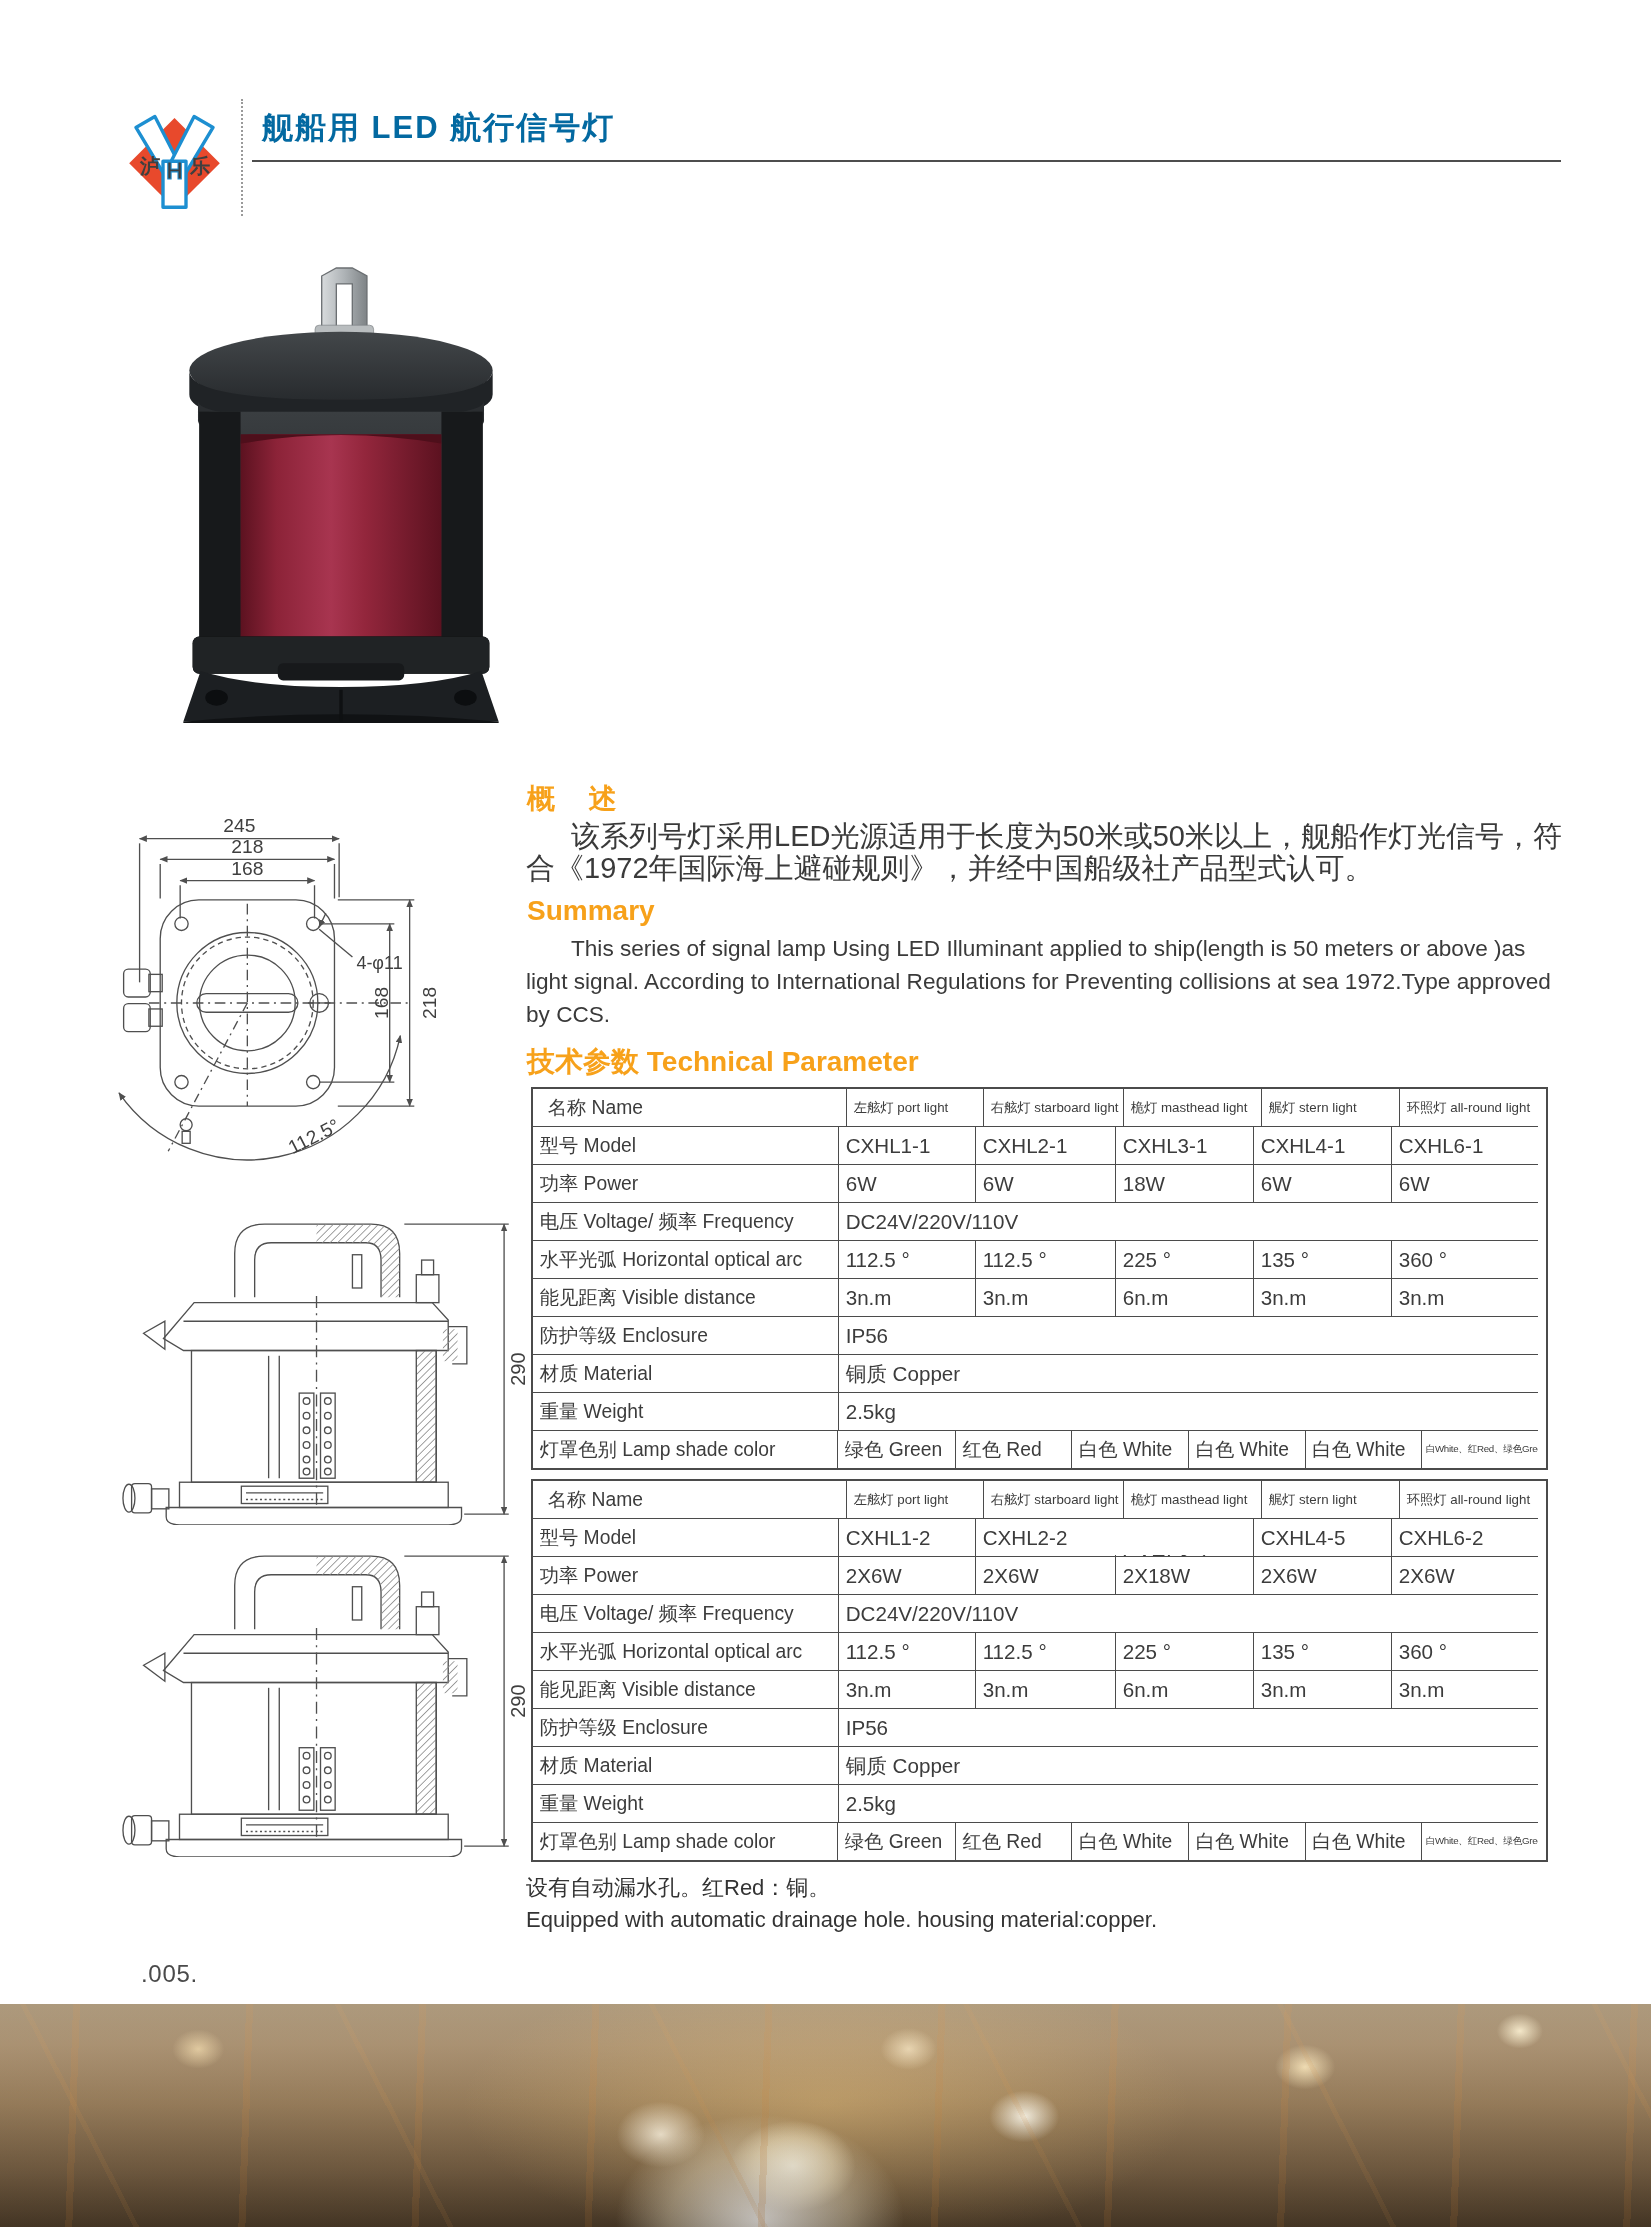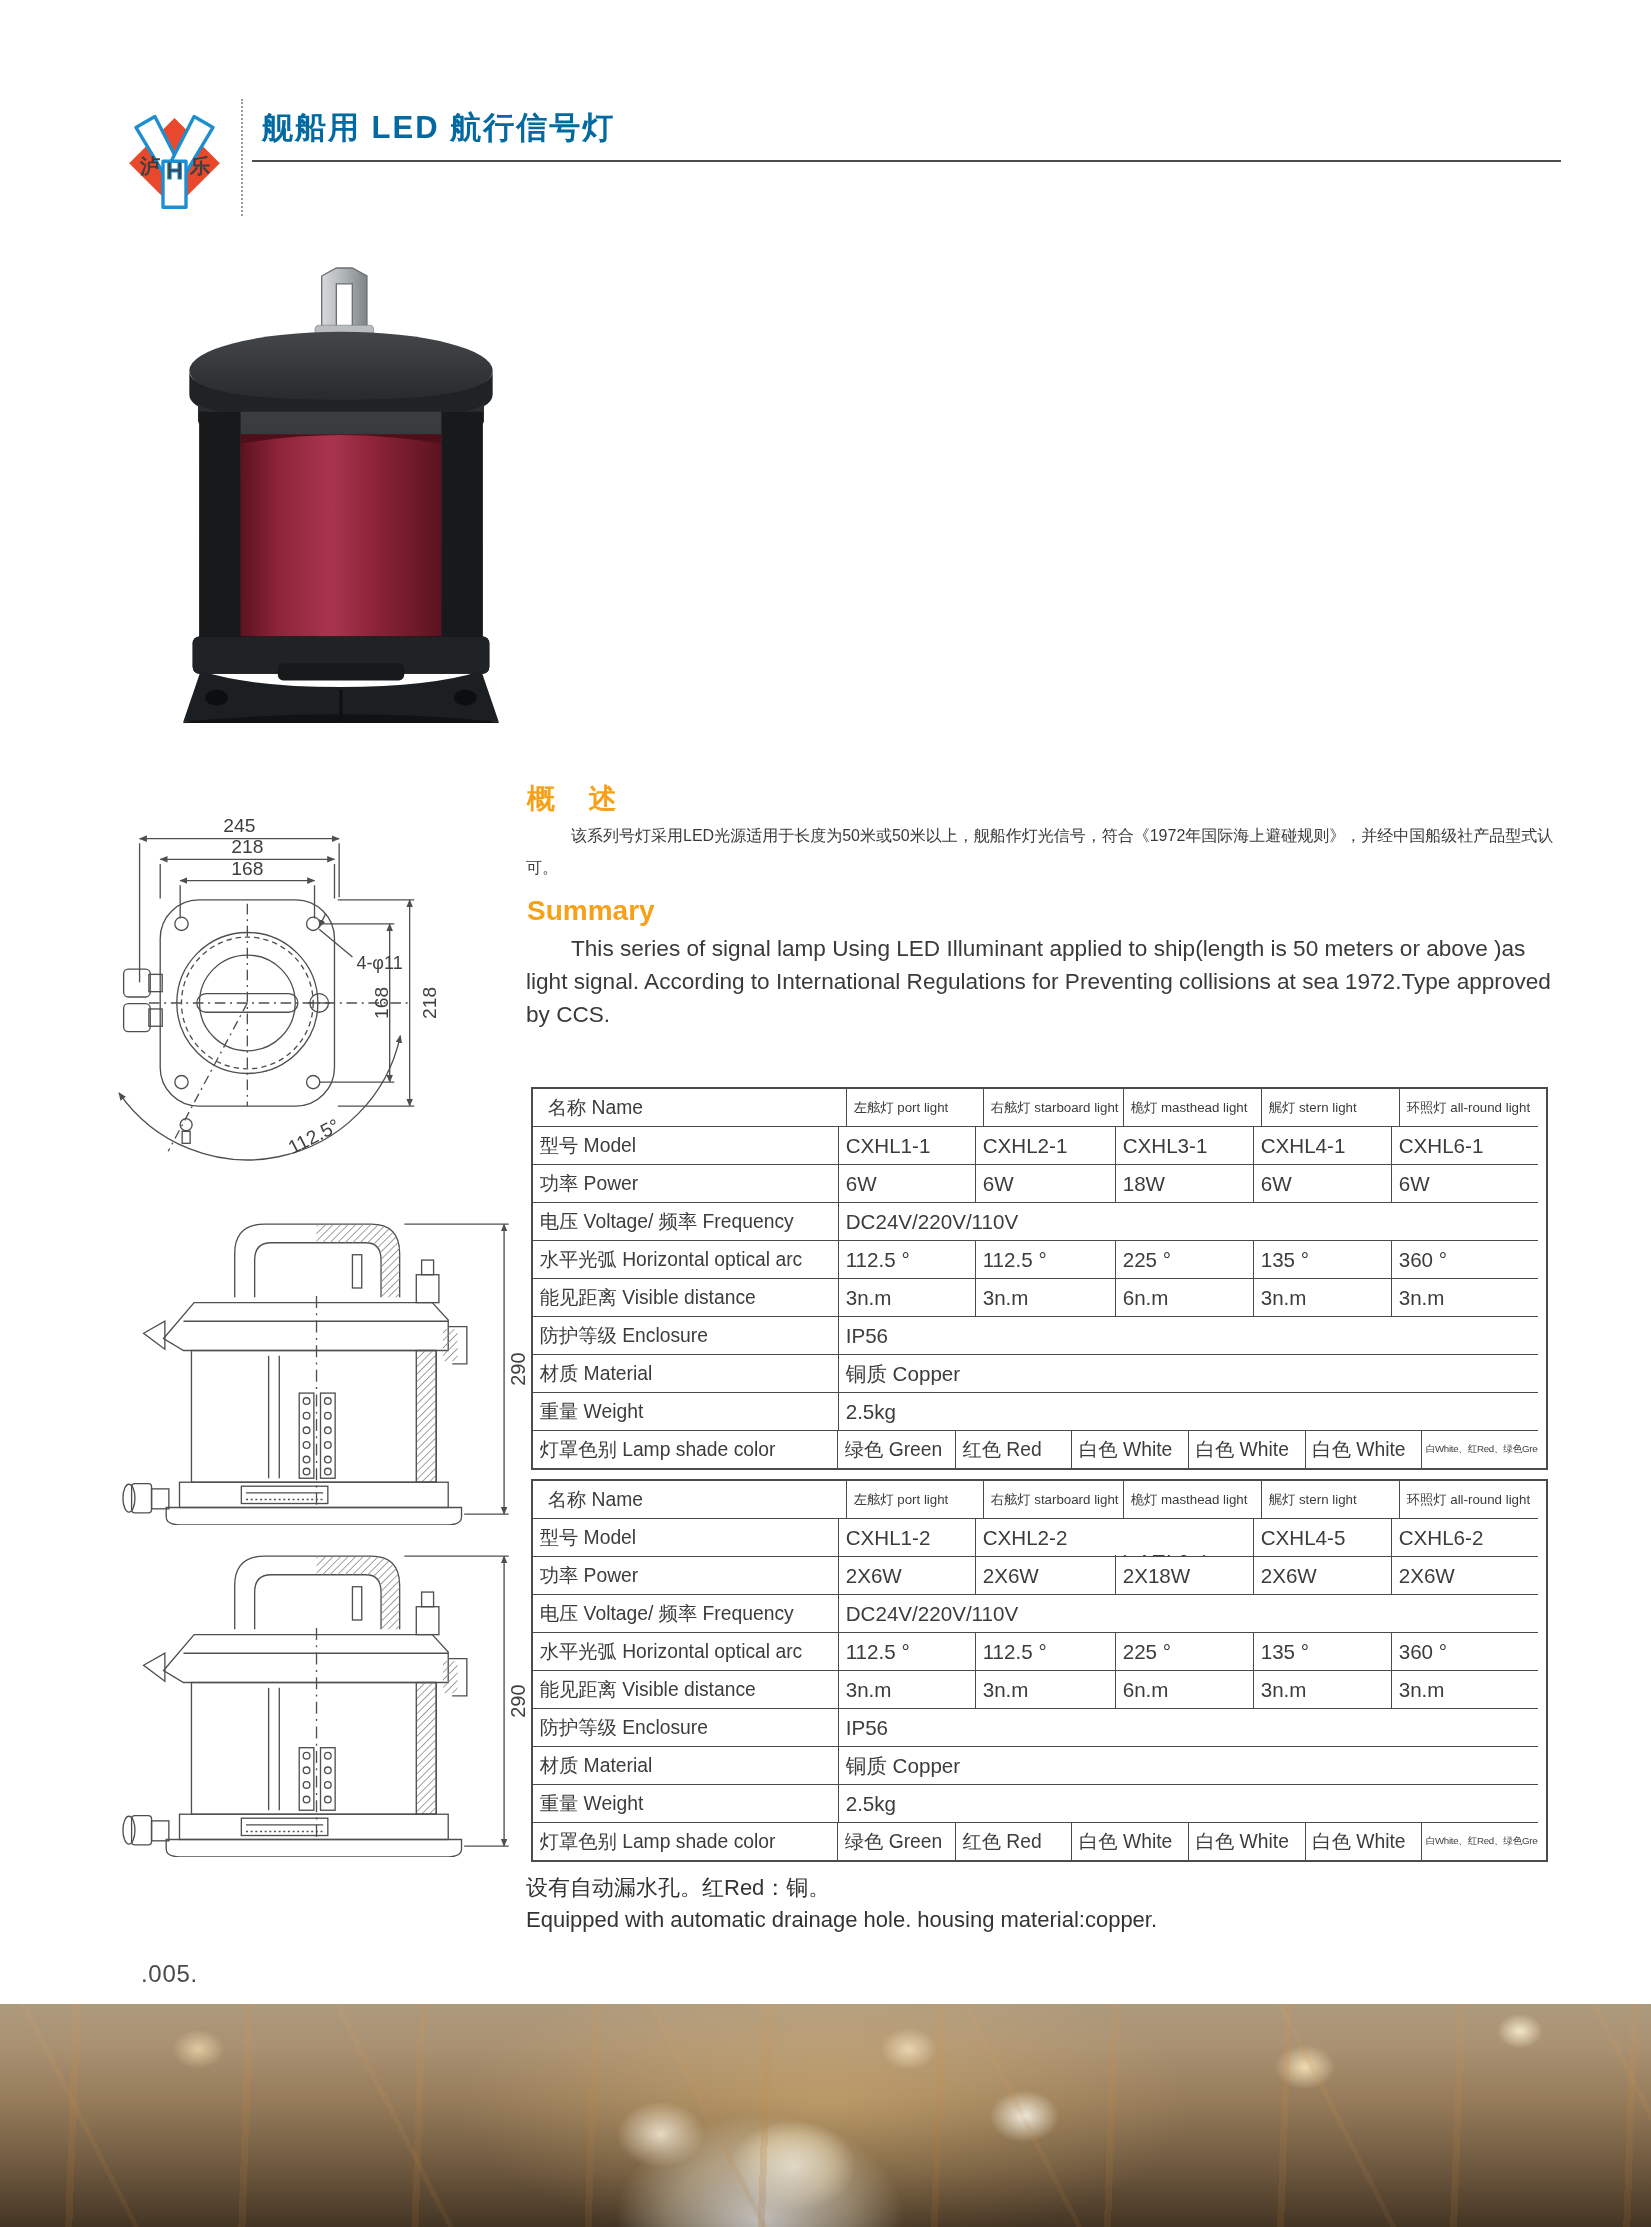--- a/index.html
+++ b/index.html
@@ -19,21 +19,21 @@
     font-family:"Liberation Mono","DejaVu Sans Mono",monospace; font-weight:bold; letter-spacing:1.3px;}
   
   .product-photo{position:absolute; left:178px; top:264px; width:326px; height:459px;}
   
   .drawA{position:absolute; left:105px; top:792px; width:439px; height:394px;}
   .drawB{position:absolute; left:105px; top:1196px; width:439px; height:329px;}
   .drawC{position:absolute; left:105px; top:1528px; width:439px; height:329px;}
   svg text{font-family:"Liberation Sans","DejaVu Sans",sans-serif; fill:#3f3f3f;}
   
   .ov-zh-h{position:absolute; left:527px; top:780px; font-size:28px; font-weight:bold; color:#F7A11A; letter-spacing:2.7px;}
-  .ov-zh-b{position:absolute; left:526px; top:820px; width:1044px; font-size:16px; line-height:32px; color:#3a3a3a; text-indent:45px;}
+  .ov-zh-b{position:absolute; left:526px; top:820px; width:1044px; font-size:29px; line-height:32px; color:#3a3a3a; text-indent:45px;}
   .sum-h{position:absolute; left:527px; top:895px; font-size:28px; font-weight:bold; color:#F7A11A;}
   .sum-b{position:absolute; left:526px; top:932px; width:1043px; font-size:22.6px; line-height:33px; color:#3a3a3a; text-indent:45px;}
   .tech-h{position:absolute; left:527px; top:1043px; font-size:28px; font-weight:bold; color:#F7A11A;}
   
   .spec-table{position:absolute; left:531px; display:inline-block; border:2px solid #4b4b4b; background:#fff;}
   #spec-table-1{top:1087px;}
   #spec-table-2{top:1479px;}
   .spec-row{display:flex; width:1005px; height:37px; border-top:1.3px solid #4b4b4b;}
   .spec-row:first-child{border-top:none;padding-left:8px;}
   .cell{box-sizing:border-box; display:flex; align-items:center; padding:0 6.7px;
@@ -303,20 +303,21 @@
       <line x1="450" y1="42" x2="607" y2="42"></line>
       <line x1="540" y1="478" x2="607" y2="478"></line>
     </g>
     <text x="628" y="264" font-size="30" text-anchor="middle" transform="rotate(-90 628 260)">290</text>
   </svg>
 
   <div class="ov-zh-h">概　述</div>
   <div class="ov-zh-b">该系列号灯采用LED光源适用于长度为50米或50米以上，舰船作灯光信号，符合《1972年国际海上避碰规则》，并经中国船级社产品型式认可。</div>
   <div class="sum-h">Summary</div>
   <div class="sum-b">This series of signal lamp Using LED Illuminant applied to ship(length is 50 meters or above )as light signal. According to International Regulations for Preventing collisions at sea 1972.Type approved by CCS.</div>
+  <div class="tech-h">技术参数 Technical Parameter</div>
 
   <div class="spec-table" id="spec-table-1">
       <div class="spec-row">
         <div class="cell lbl">名称 Name</div>
         <div class="cell val hdr" style="width: 137px;">左舷灯 port light</div>
         <div class="cell val hdr" style="width: 140px;">右舷灯 starboard light</div>
         <div class="cell val hdr" style="width: 138px;">桅灯 masthead light</div>
         <div class="cell val hdr" style="width: 138px;">艉灯 stern light</div>
         <div class="cell val hdr" style="width: 147px;">环照灯 all-round light</div>
       </div>

